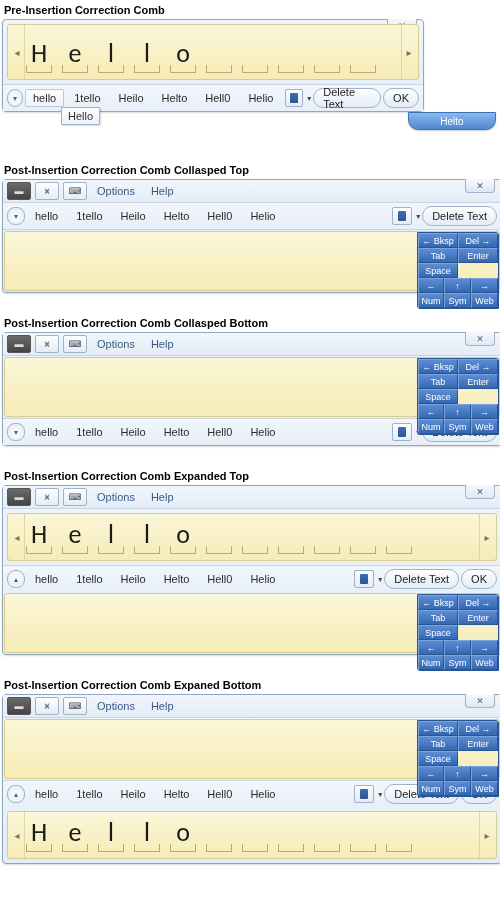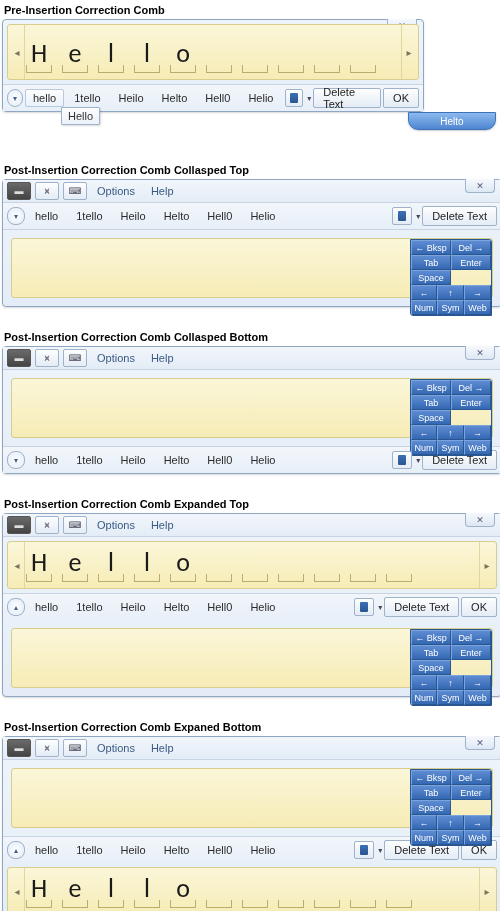--- a/index.html
+++ b/index.html
@@ -25,22 +25,22 @@
 .cell.gap{flex:0 0 10px;border-bottom:none}
 .cell.gap:before,.cell.gap:after{display:none}
 .sug-row{display:flex;align-items:center;height:22px;padding:2px 4px;gap:2px;background:linear-gradient(#f2f6fb,#e7eff8);border-top:1px solid #c8d4e2}
 .sug-row.top-b{border-top:none;border-bottom:1px solid #c8d4e2}
 .expander{width:16px;height:16px;border:1px solid #9eb2c9;border-radius:8px;background:radial-gradient(#fff,#dfeaf6);display:flex;align-items:center;justify-content:center;font-size:8px;color:#45648c}
 .sug{padding:2px 7px;color:#2b2b2b;border:1px solid transparent;border-radius:2px;font-size:11px}
 .sug.sel{border-color:#b8c8de;background:linear-gradient(#fdfdfd,#ebf2fa)}
 .fav{width:18px;height:16px;border:1px solid #9eb2c9;border-radius:2px;background:linear-gradient(#fdfefe,#e4ecf6);display:flex;align-items:center;justify-content:center;position:relative}
 .fav:after{content:"";width:8px;height:10px;background:linear-gradient(#3b6fb5,#2a5690);border-radius:1px}
 .drop-tick{font-size:8px;color:#445;margin-left:2px}
-.btn{height:18px;padding:0 9px;border:1px solid #9eb2c9;border-radius:2px;background:linear-gradient(#fdfefe,#e4ecf6);font-size:11px;color:#222;display:inline-flex;align-items:center}
-.yellow-area{background:linear-gradient(#faf6d8,#f7ecb6);border:1px solid #d7cd8e;border-radius:3px;margin:8px;position:relative;min-height:44px}
+.btn{height:18px;padding:0 9px;border:1px solid #9eb2c9;border-radius:10px;background:linear-gradient(#fdfefe,#e4ecf6);font-size:11px;color:#222;display:inline-flex;align-items:center}
+.yellow-area{background:linear-gradient(#faf6d8,#f7ecb6);border:1px solid #d7cd8e;border-radius:3px;margin:1px;position:relative;min-height:44px}
 .keypad{position:absolute;top:0;right:0;display:grid;grid-template-columns:40px 40px;grid-auto-rows:15px;border:1px solid #2a5690;border-radius:0 3px 0 3px;overflow:hidden}
 .kp{background:linear-gradient(#5e8cd3,#3468b2);border:1px solid #2a5690;border-top-color:#7aa4dd;border-left-color:#7aa4dd;color:#fff;font-size:9px;display:flex;align-items:center;justify-content:center}
 .kp-row3{display:grid;grid-template-columns:26px 27px 27px;grid-column:1 / span 2}
 .kp-row3 .kp{border-radius:0}
 .insert-tab{position:absolute;right:18px;bottom:-14px;width:86px;height:16px;border:1px solid #3b72b8;border-radius:0 0 10px 10px;background:linear-gradient(#8cb9ee,#4e86d1);color:#fff;font-size:10px;display:flex;align-items:center;justify-content:center;box-shadow:0 1px 2px rgba(0,0,0,.2)}
 .tooltip{position:absolute;left:58px;top:22px;border:1px solid #9eb2c9;background:linear-gradient(#fdfdfd,#ebf2fa);padding:2px 6px;font-size:11px;border-radius:1px;box-shadow:1px 1px 2px rgba(0,0,0,.15)}
 .backing{position:absolute;left:12px;right:0;top:12px;bottom:0;border:1px solid #8ea6c1;border-radius:4px;background:linear-gradient(#f8f3d2,#f4e9b2);z-index:-1}
 .pre-wrap{position:relative;padding-bottom:28px}
 </style>
 </head>

